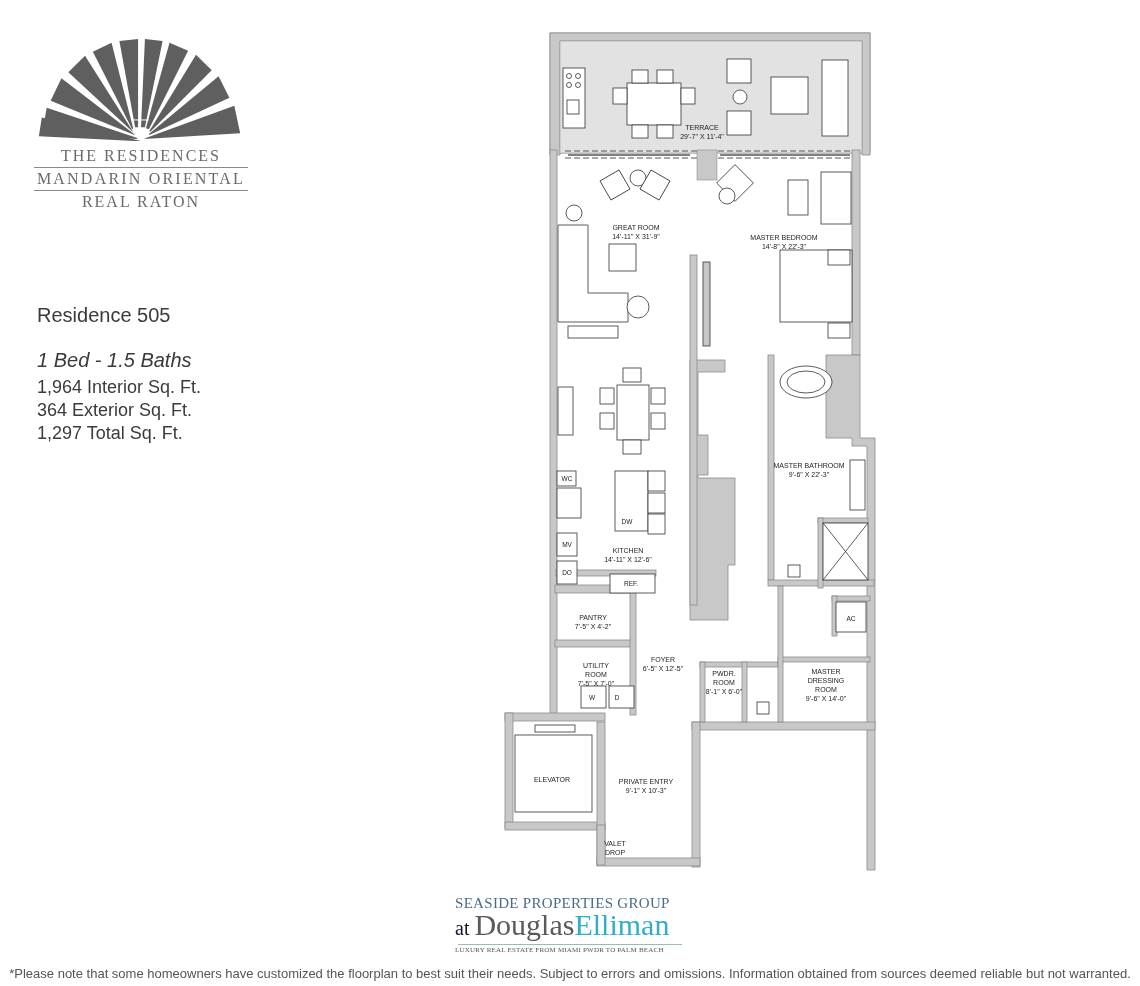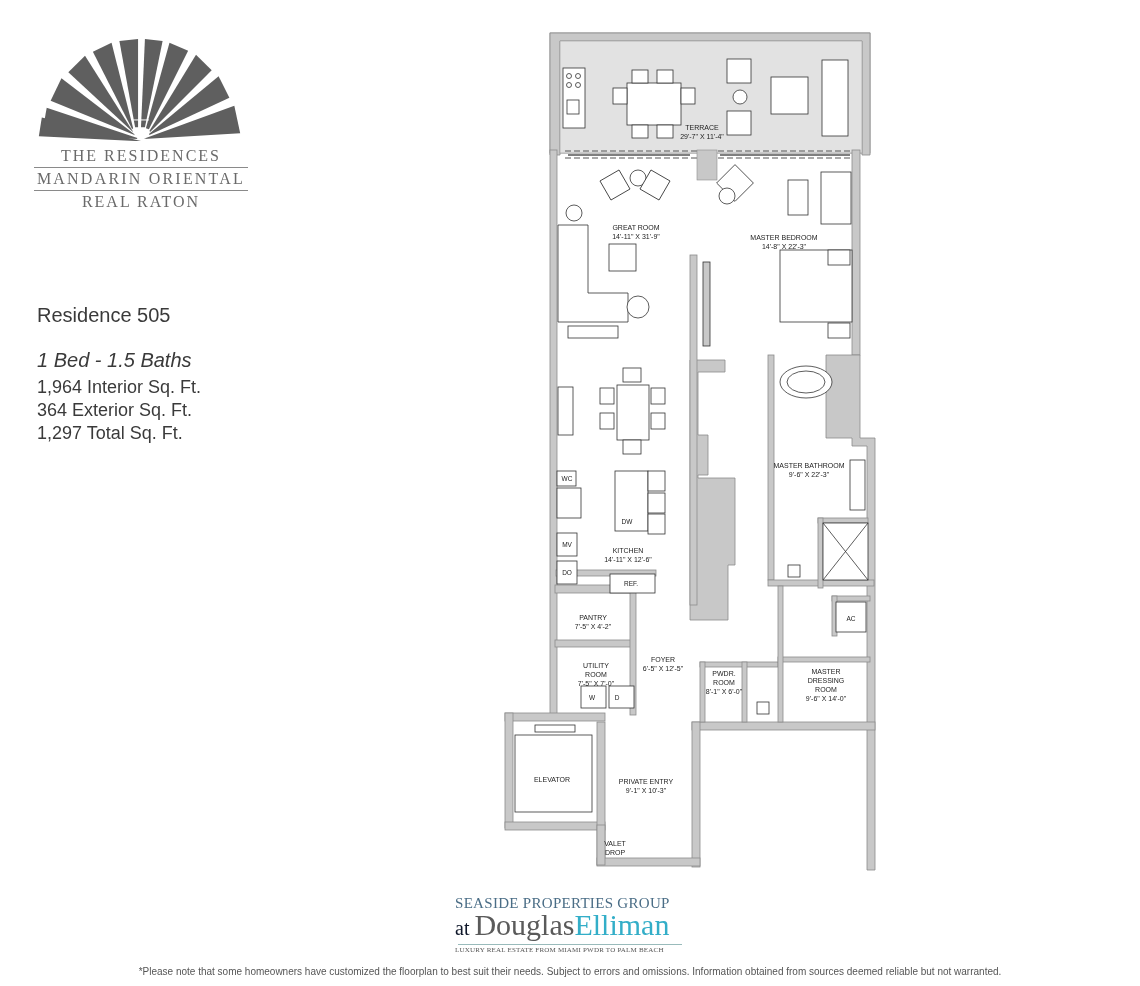--- a/index.html
+++ b/index.html
@@ -23,21 +23,21 @@
 
   .brand { position: absolute; left: 455px; top: 895px; width: 230px; text-align: left; }
   .brand .b1 { font-family: "Liberation Serif", serif; font-size: 15px; color: #4a6d86; letter-spacing: 0.3px; }
   .brand .b2 { font-family: "Liberation Serif", serif; font-size: 30px; line-height: 30px; margin-top: -2px; }
   .brand .b2 .at { font-size: 20px; color: #0f172a; }
   .brand .b2 .douglas { color: #5a5a5a; }
   .brand .b2 .elliman { color: #33aec8; }
   .brand .rule { border-top: 1px solid #9bb; margin: 1px 3px 1px 3px; }
   .brand .b3 { font-family: "Liberation Serif", serif; font-size: 7px; color: #555; letter-spacing: 0.2px; }
 
-  .disclaimer { position: absolute; left: 0; width: 1140px; top: 966px; text-align: center; font-size: 10px; color: #555; }
+  .disclaimer { position: absolute; left: 0; width: 1140px; top: 966px; text-align: center; font-size: 13px; color: #555; }
 </style>
 </head>
 <body>
 
 <div class="logo-block">
   <svg class="logo-fan" width="214" height="110" viewBox="-107 -108 214 112">
     <g fill="#5f5f5f">
 
       <path d="M0,0 L-101,-24 L-104,-5 L-6,0 Z" transform="rotate(0)"></path>
     </g>

